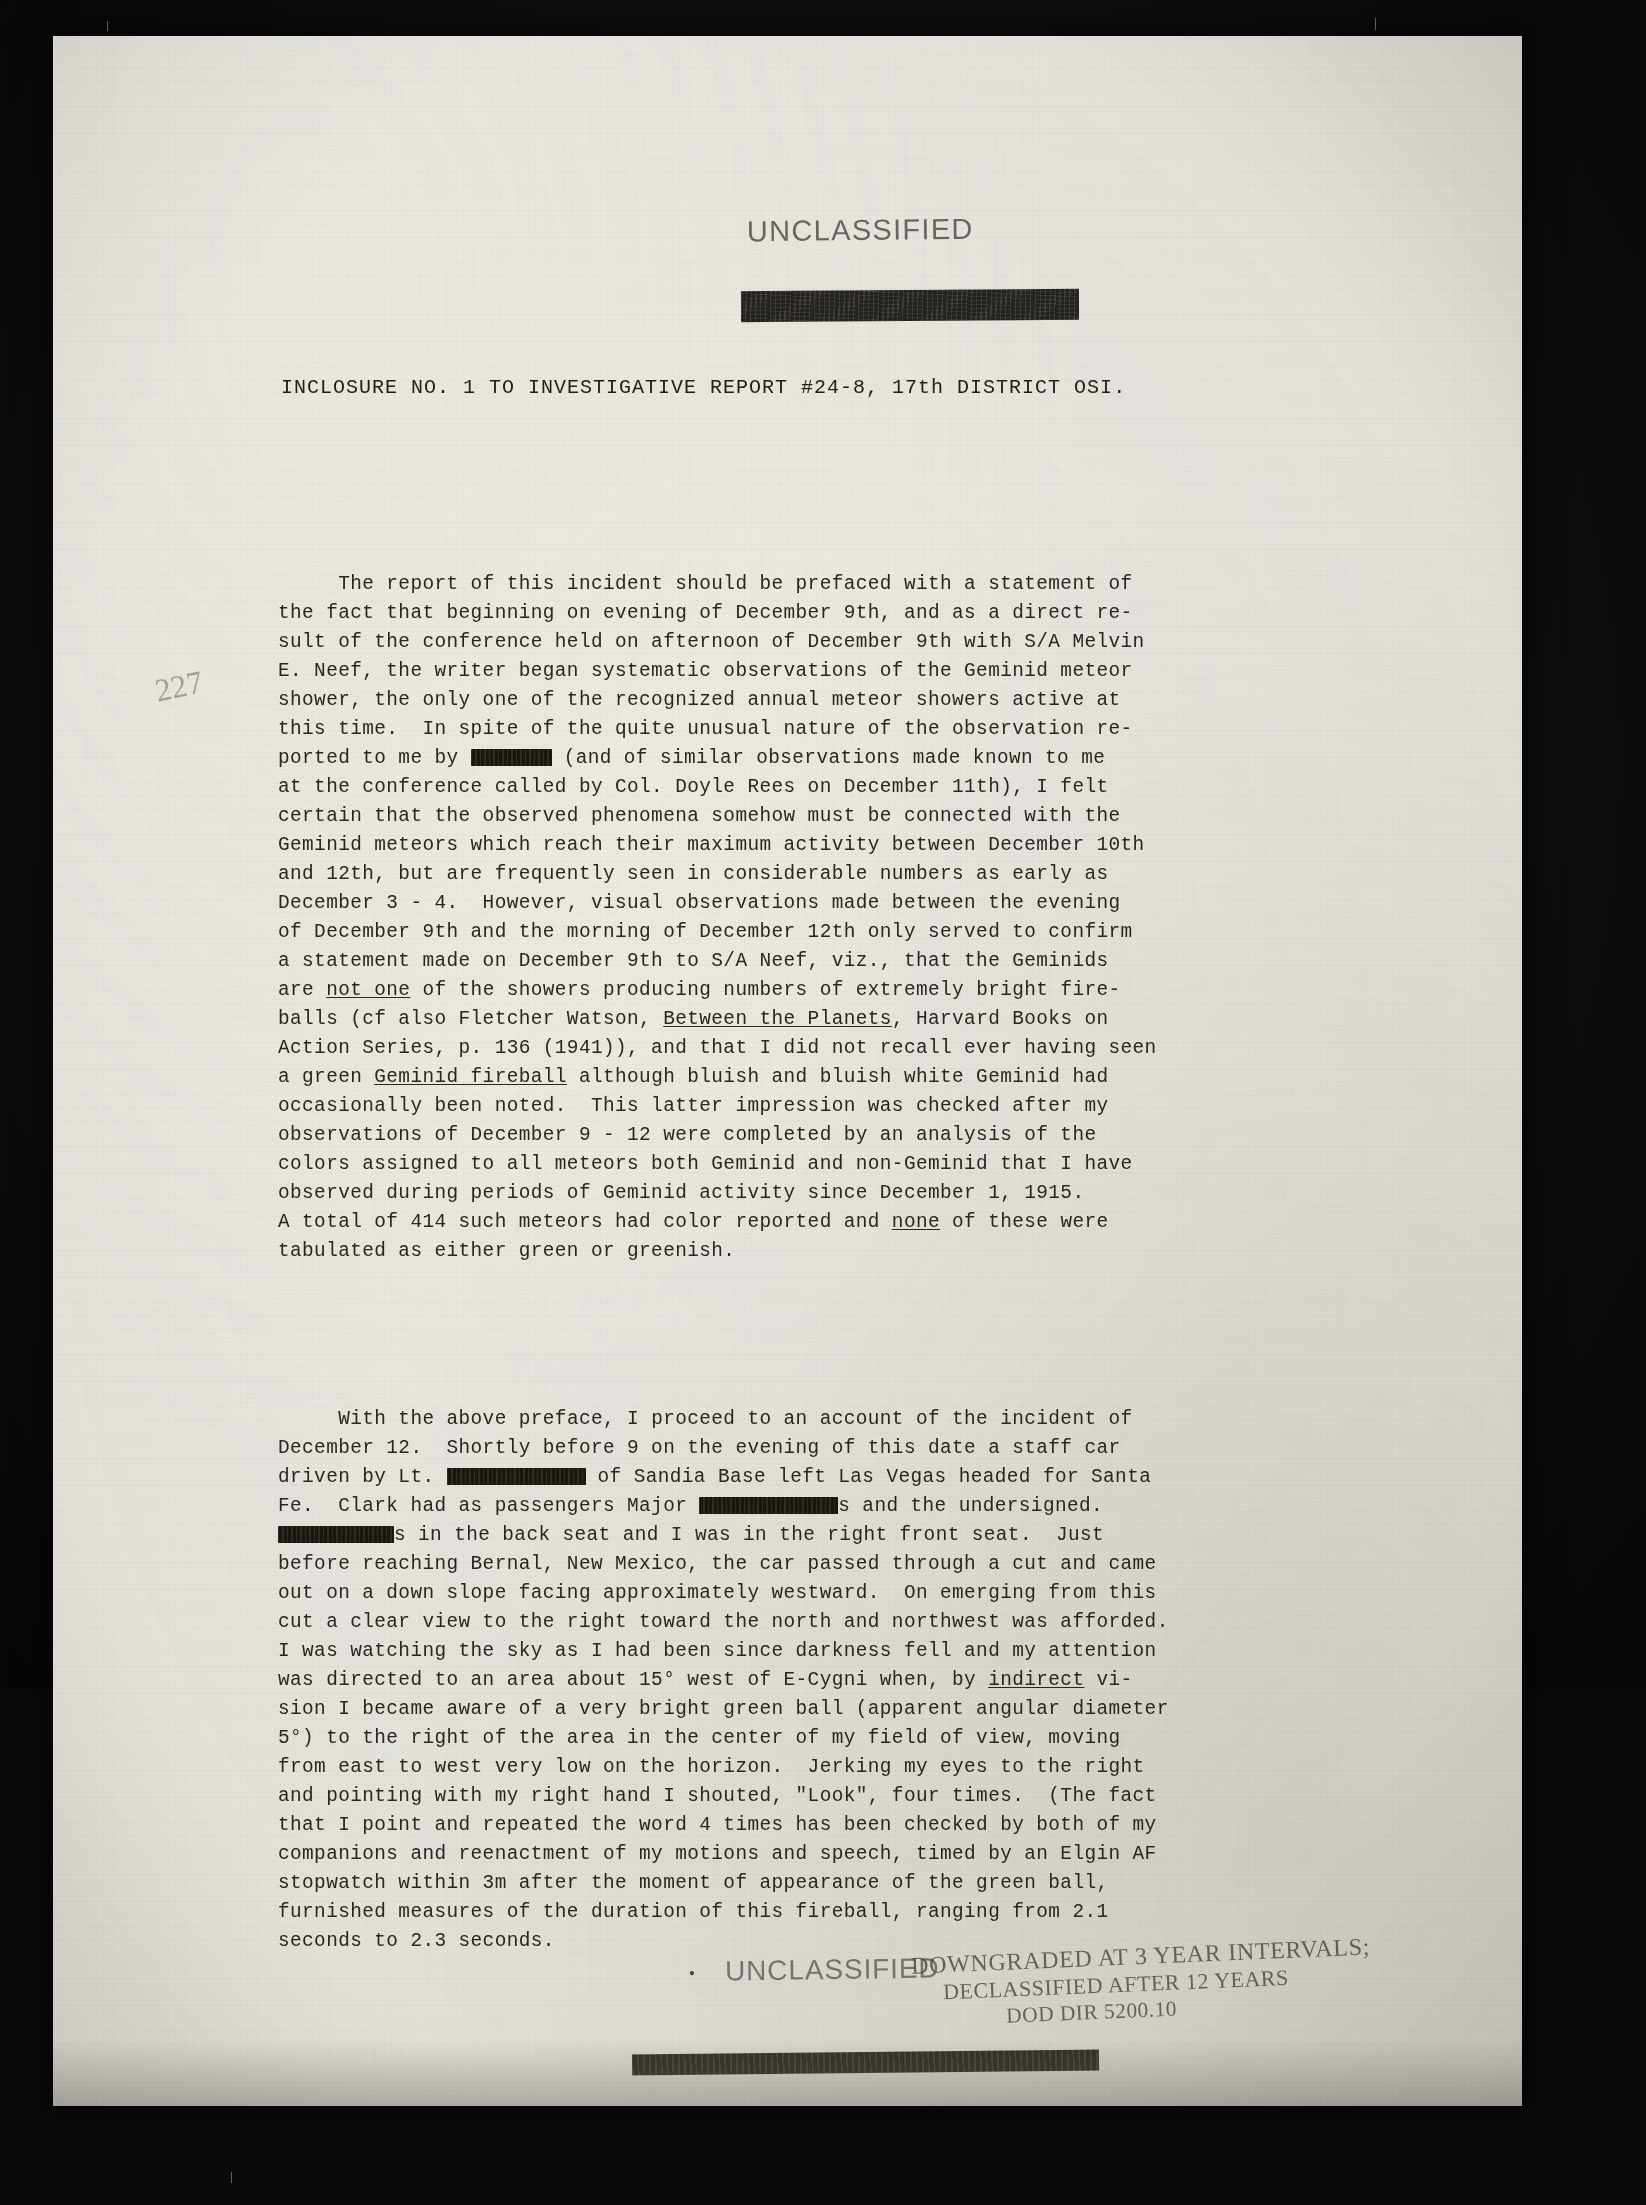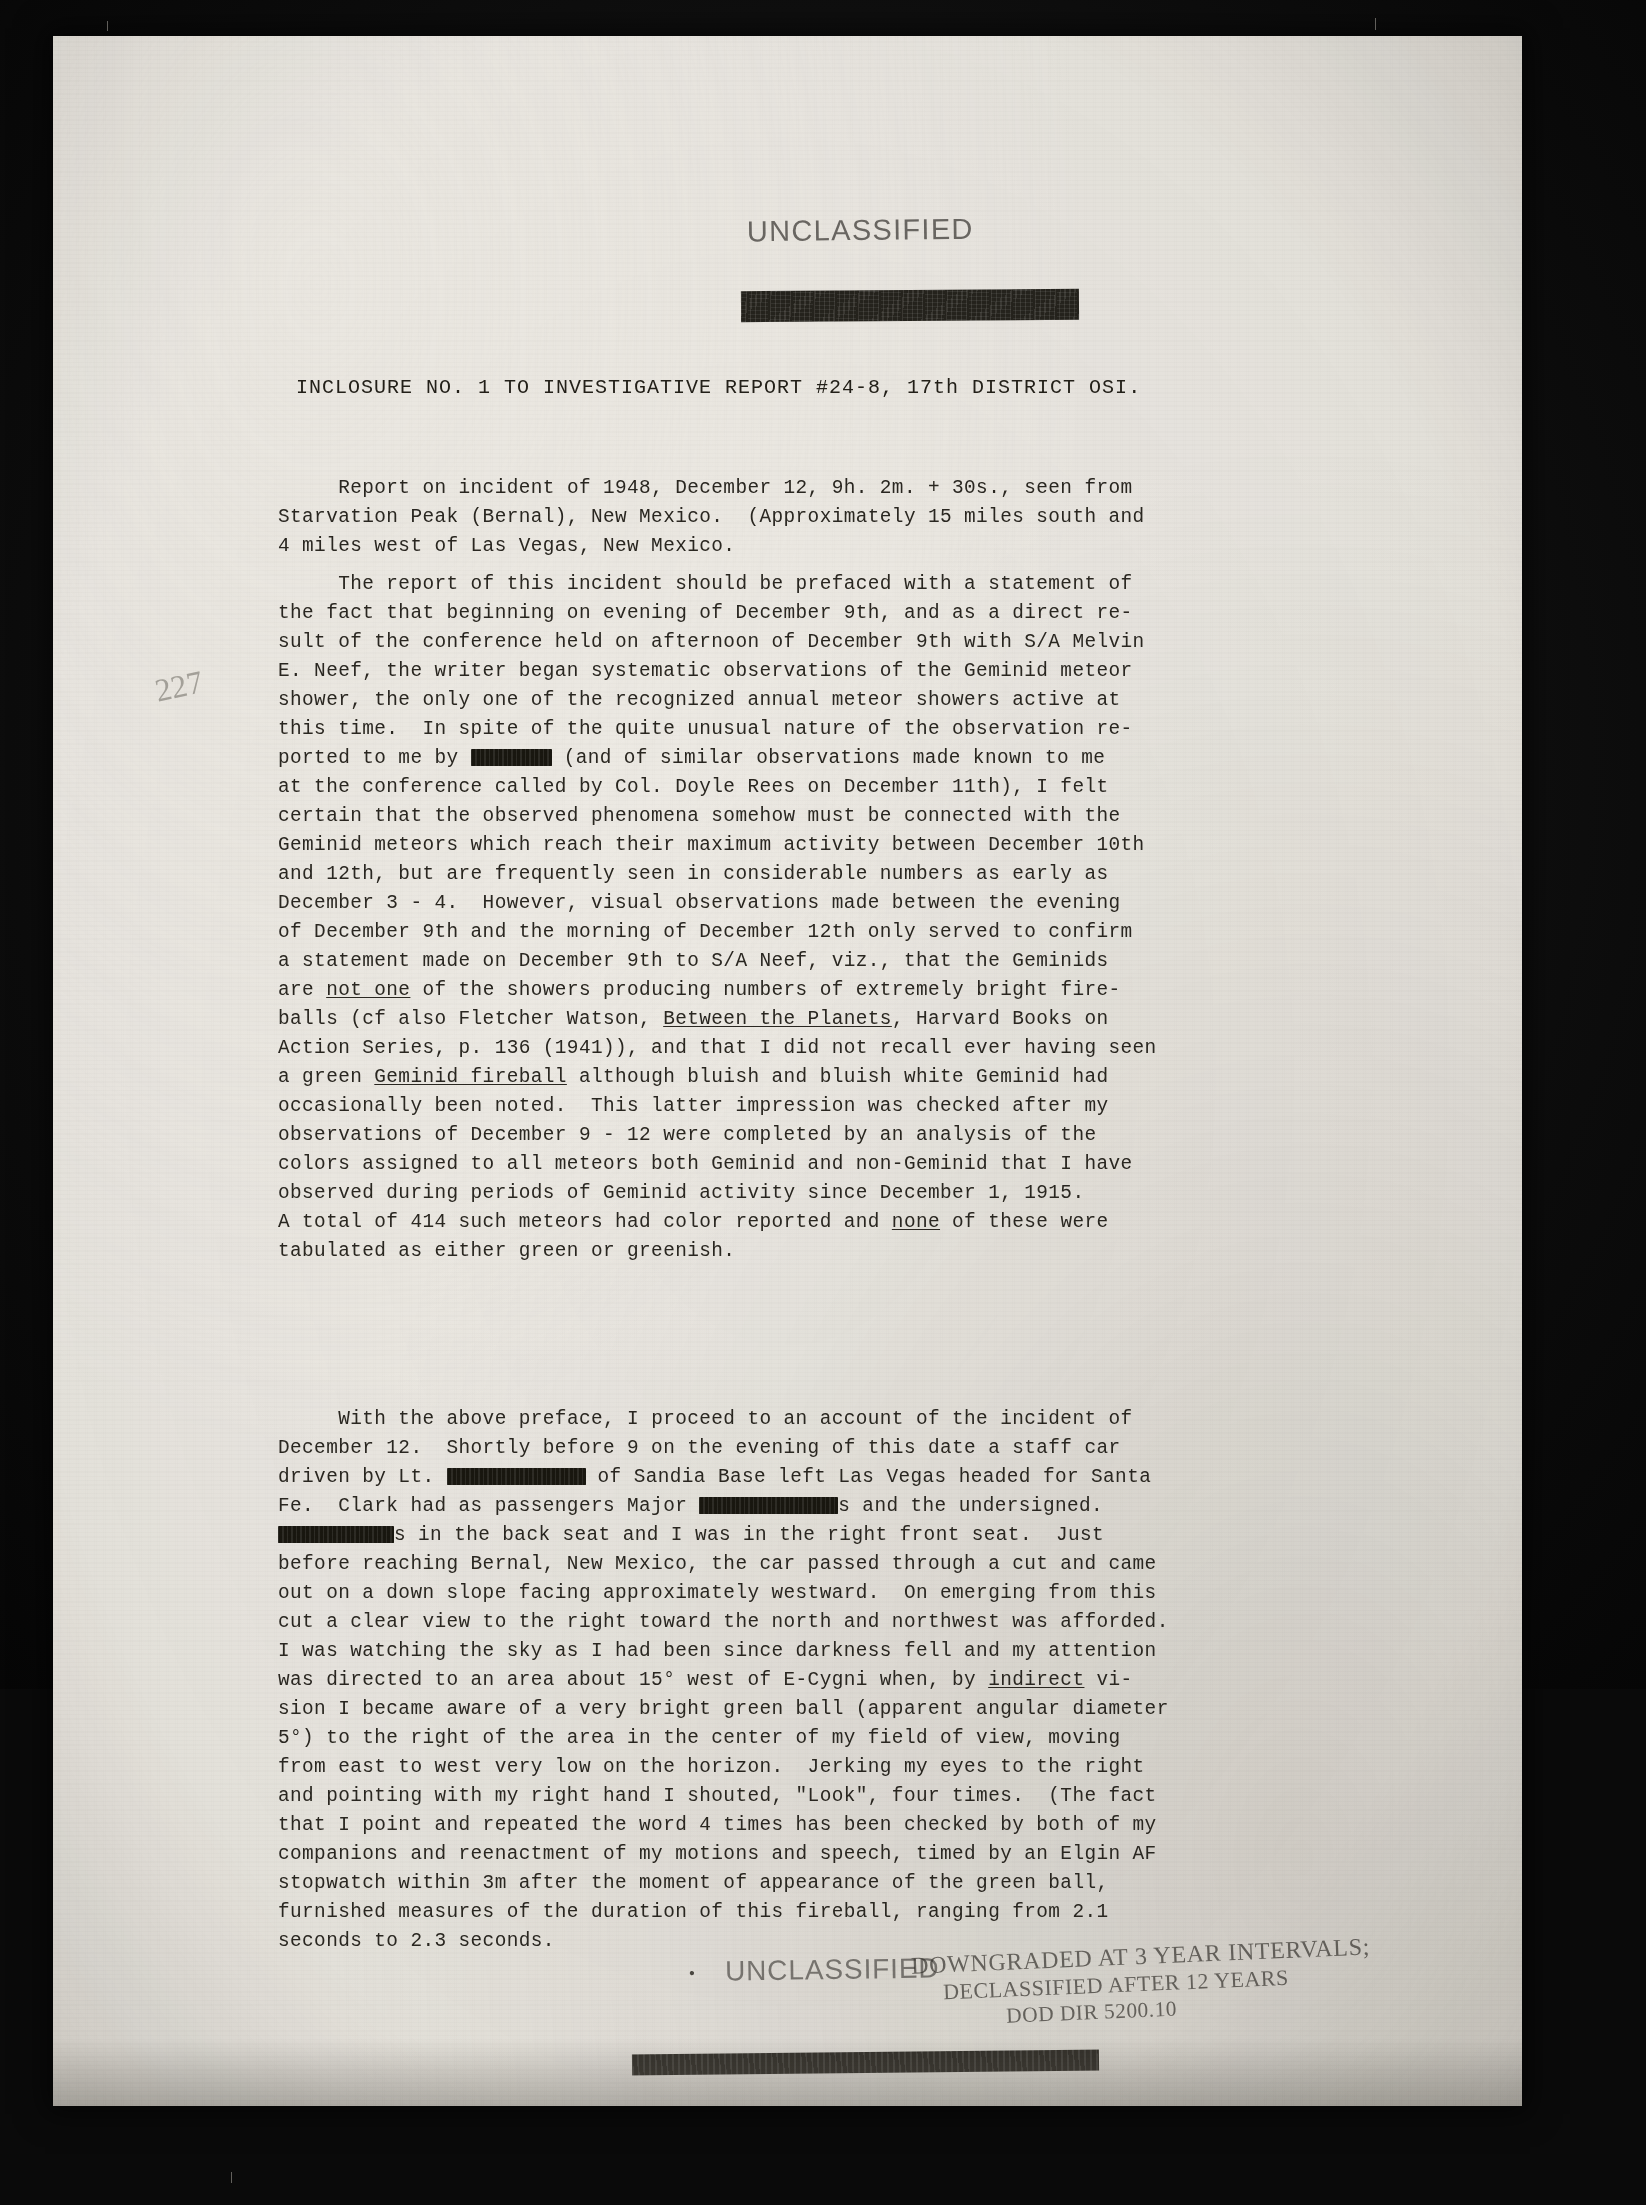--- a/index.html
+++ b/index.html
@@ -102,21 +102,21 @@
     background: #17150f;
     opacity: 0.93;
     background-image:
       repeating-linear-gradient(92deg, rgba(255,255,255,0.10) 0px, rgba(255,255,255,0.10) 1.3px, rgba(0,0,0,0) 1.3px, rgba(0,0,0,0) 4.9px),
       repeating-linear-gradient(3deg, rgba(255,255,255,0.07) 0px, rgba(255,255,255,0.07) 0.9px, rgba(0,0,0,0) 0.9px, rgba(0,0,0,0) 4px);
     transform: rotate(-0.4deg);
   }
 
   
   #doc-title {
-    left: 243px;
+    left: 228px;
     top: 338px;
     width: 1202px;
     font-size: 20px;
     line-height: 28.5px;
     letter-spacing: 1px;
     color: #232019;
   }
 
   
   .para {
@@ -222,23 +222,20 @@
 <div id="scan-frame">
 
   <div id="page-sheet">
 
     <div id="stamp-top">UNCLASSIFIED</div>
 
     <div id="redaction-header"></div>
 
     <div class="tw" id="doc-title">INCLOSURE NO. 1 TO INVESTIGATIVE REPORT #24-8, 17th DISTRICT OSI.</div>
 
-    <div class="tw para" id="para-1">     Report on incident of 1948, December 12, 9h. 2m. + 30s., seen from
-Starvation Peak (Bernal), New Mexico.  (Approximately 15 miles south and
-4 miles west of Las Vegas, New Mexico.</div>
 
     <div class="tw para" id="para-2"><div>     The report of this incident should be prefaced with a statement of</div><div>the fact that beginning on evening of December 9th, and as a direct re-</div><div>sult of the conference held on afternoon of December 9th with S/A Melvin</div><div>E. Neef, the writer began systematic observations of the Geminid meteor</div><div>shower, the only one of the recognized annual meteor showers active at</div><div>this time.  In spite of the quite unusual nature of the observation re-</div><div>ported to me by <span class="redact" style="width: 81px; height: 17px;"></span> (and of similar observations made known to me</div><div>at the conference called by Col. Doyle Rees on December 11th), I felt</div><div>certain that the observed phenomena somehow must be connected with the</div><div>Geminid meteors which reach their maximum activity between December 10th</div><div>and 12th, but are frequently seen in considerable numbers as early as</div><div>December 3 - 4.  However, visual observations made between the evening</div><div>of December 9th and the morning of December 12th only served to confirm</div><div>a statement made on December 9th to S/A Neef, viz., that the Geminids</div><div>are <span class="u">not one</span> of the showers producing numbers of extremely bright fire-</div><div>balls (cf also Fletcher Watson, <span class="u">Between the Planets</span>, Harvard Books on</div><div>Action Series, p. 136 (1941)), and that I did not recall ever having seen</div><div>a green <span class="u">Geminid fireball</span> although bluish and bluish white Geminid had</div><div>occasionally been noted.  This latter impression was checked after my</div><div>observations of December 9 - 12 were completed by an analysis of the</div><div>colors assigned to all meteors both Geminid and non-Geminid that I have</div><div>observed during periods of Geminid activity since December 1, 1915.</div><div>A total of 414 such meteors had color reported and <span class="u">none</span> of these were</div><div>tabulated as either green or greenish.</div></div>
 
     <div class="tw para" id="para-3"><div>     With the above preface, I proceed to an account of the incident of</div><div>December 12.  Shortly before 9 on the evening of this date a staff car</div><div>driven by Lt. <span class="redact" style="width: 139px; height: 17px;"></span> of Sandia Base left Las Vegas headed for Santa</div><div>Fe.  Clark had as passengers Major <span class="redact" style="width: 139px; height: 17px;"></span>s and the undersigned.</div><div><span class="redact" style="width: 116px; height: 17px;"></span>s in the back seat and I was in the right front seat.  Just</div><div>before reaching Bernal, New Mexico, the car passed through a cut and came</div><div>out on a down slope facing approximately westward.  On emerging from this</div><div>cut a clear view to the right toward the north and northwest was afforded.</div><div>I was watching the sky as I had been since darkness fell and my attention</div><div>was directed to an area about 15° west of E-Cygni when, by <span class="u">indirect</span> vi-</div><div>sion I became aware of a very bright green ball (apparent angular diameter</div><div>5°) to the right of the area in the center of my field of view, moving</div><div>from east to west very low on the horizon.  Jerking my eyes to the right</div><div>and pointing with my right hand I shouted, "Look", four times.  (The fact</div><div>that I point and repeated the word 4 times has been checked by both of my</div><div>companions and reenactment of my motions and speech, timed by an Elgin AF</div><div>stopwatch within 3m after the moment of appearance of the green ball,</div><div>furnished measures of the duration of this fireball, ranging from 2.1</div><div>seconds to 2.3 seconds.</div></div>
 
     <div id="margin-note">227</div>
 
     <div id="stamp-tick">•</div>
     <div id="stamp-bottom">UNCLASSIFIED</div>
 

